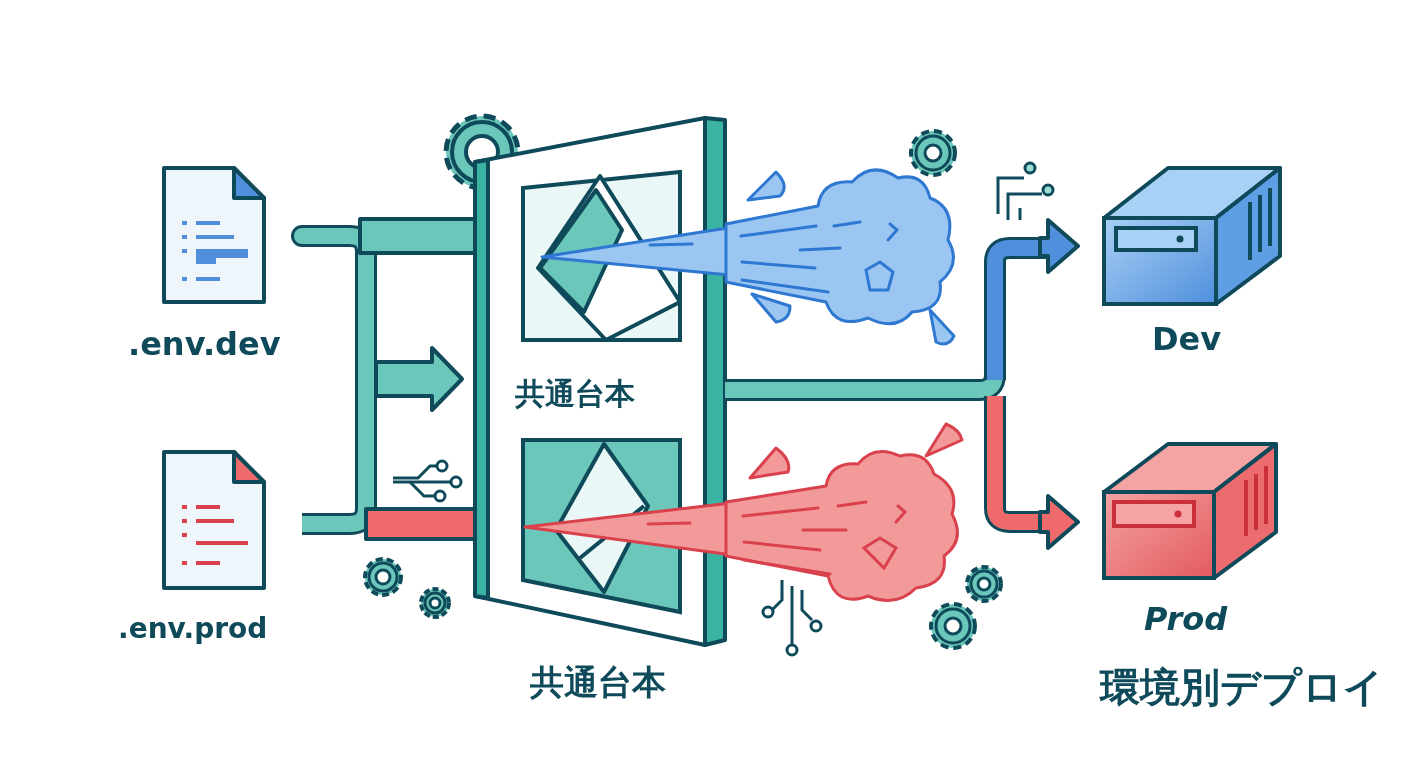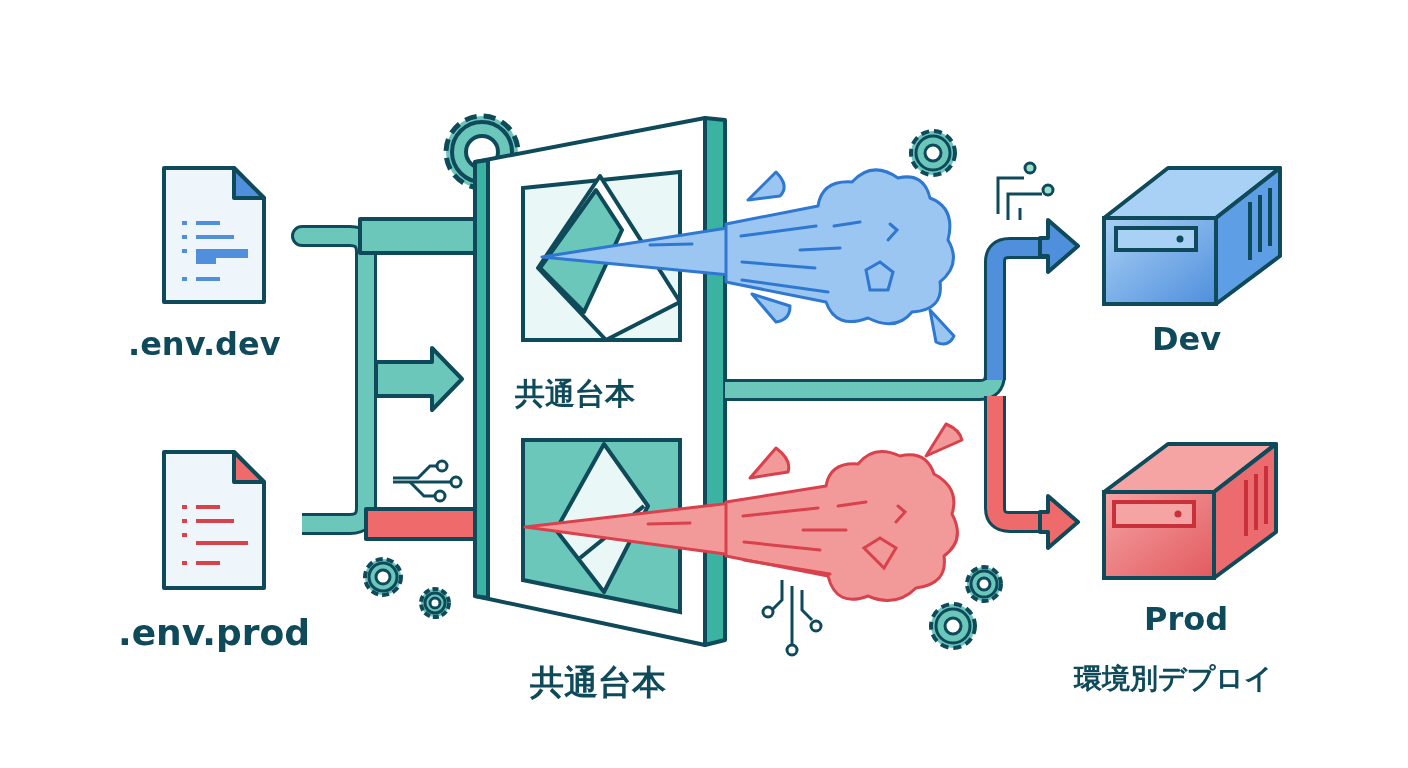--- a/index.html
+++ b/index.html
@@ -220,19 +220,19 @@
     <g stroke="#c9303a" stroke-width="4">
           <line x1="1246" y1="480" x2="1246" y2="536"></line>
           <line x1="1256" y1="474" x2="1256" y2="530"></line>
           <line x1="1266" y1="466" x2="1266" y2="524"></line>
         </g>
   </g>
 </svg>
 
   
   <div class="lbl" style="left:128px; top:325px; font-size:32px;">.env.dev</div>
-  <div class="lbl" style="left:118px; top:612px; font-size:36px;">.env.prod</div>
+  <div class="lbl" style="left:118px; top:612px; font-size:28px;">.env.prod</div>
   <div class="lbl" style="left:515px; top:374px; font-size:30px;">共通台本</div>
   <div class="lbl" style="left:530px; top:660px; font-size:34px;">共通台本</div>
   <div class="lbl" style="left:1152px; top:320px; font-size:32px;">Dev</div>
-  <div class="lbl" style="left:1144px; top:600px; font-size:32px;">Prod</div>
-  <div class="lbl" style="left:1074px; top:660px; font-size:28px;">環境別デプロイ</div>
+  <div class="lbl" style="left:1144px; top:600px; font-size:32px;font-style:italic;">Prod</div>
+  <div class="lbl" style="left:1100px; top:660px; font-size:40px;">環境別デプロイ</div>
 </div>
 
 </body></html>

